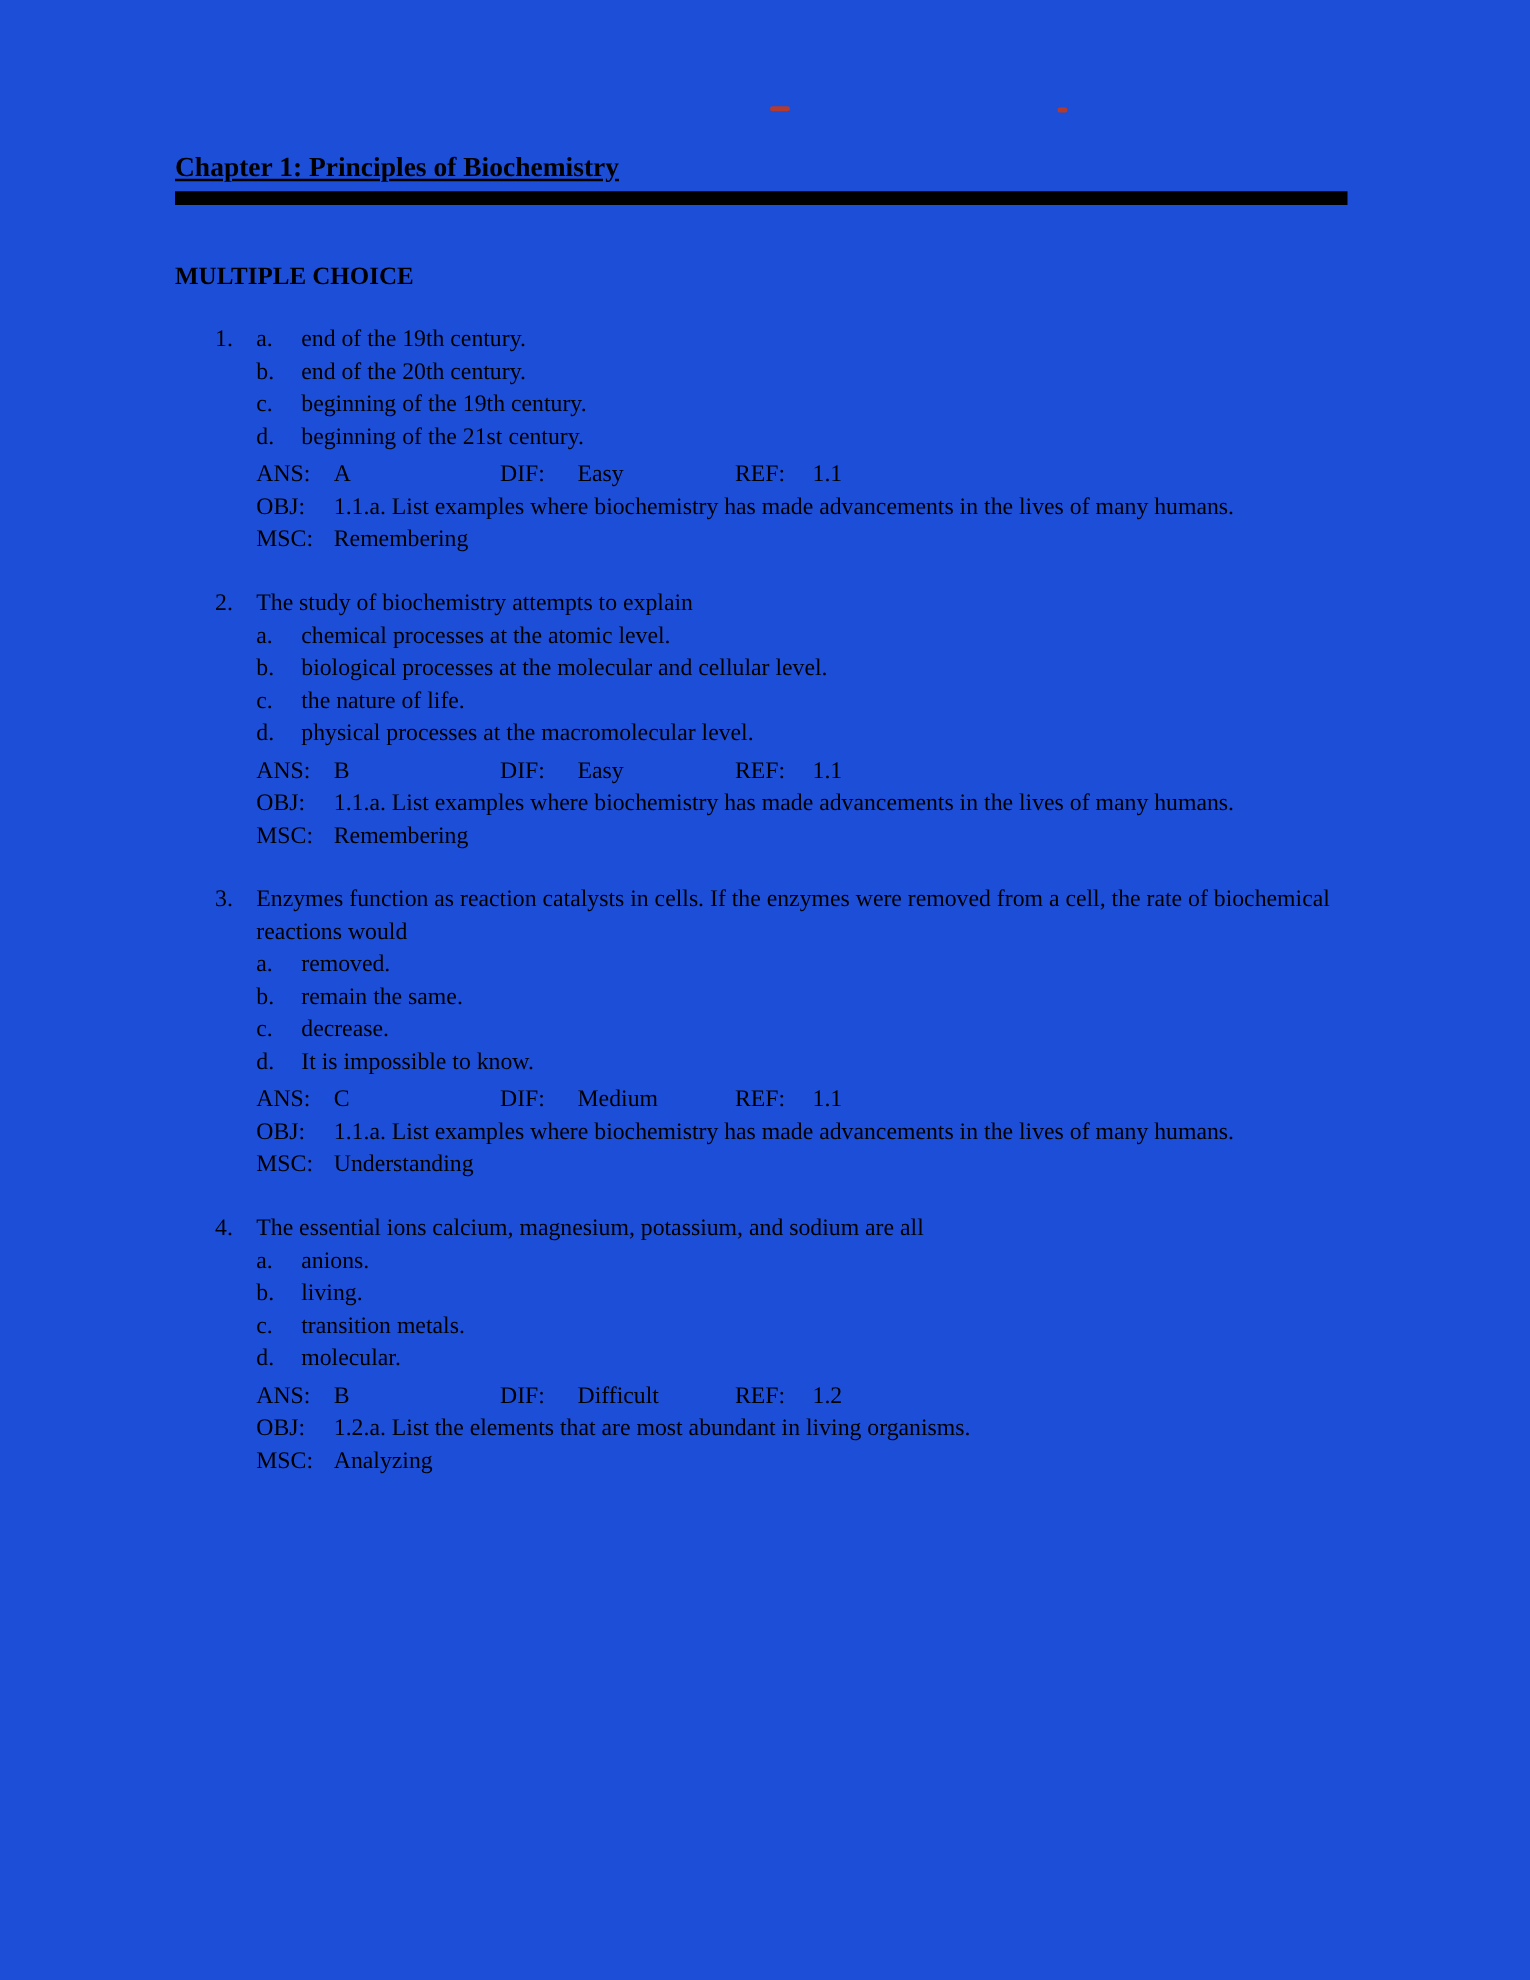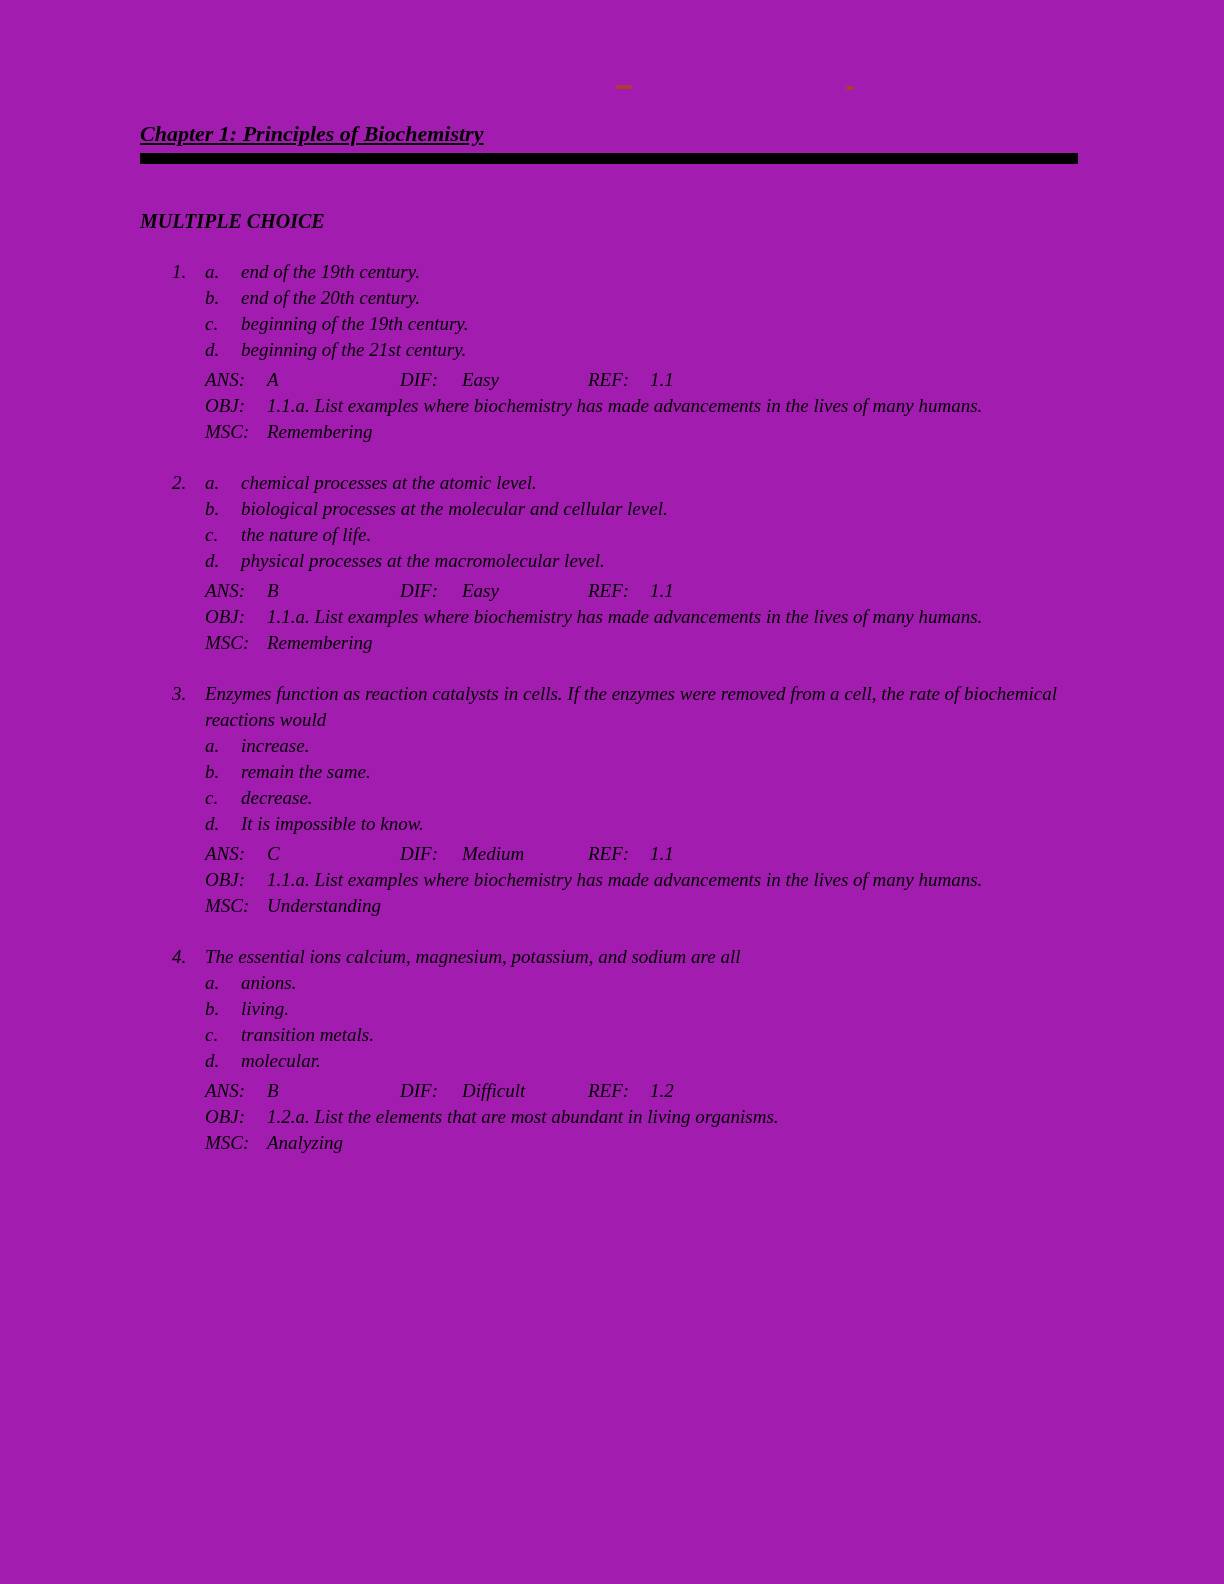--- a/index.html
+++ b/index.html
@@ -7,21 +7,21 @@
   body {
     width: 1224px;
     height: 1584px;
     position: relative;
     overflow: hidden;
     font-family: "Liberation Serif", serif;
     font-size: 19px;
     line-height: 26px;
     color: #000000;
   }
-  .page { position: absolute; inset: 0; background: #a21caf; font-style: italic; }
+  .page { position: absolute; inset: 0; background: #1d4ed8; }
 
   
   .artifact { position: absolute; background: #b23a2e; border-radius: 2px; }
   .artifact-left  { left: 616px; top: 85px; width: 16px; height: 4px; }
   .artifact-right { left: 846px; top: 86px; width: 8px;  height: 4px; }
 
   .content { position: absolute; left: 140px; top: 120px; width: 940px; }
 
   .doc-title {
     font-size: 22px;
@@ -103,20 +103,21 @@
           <span class="mlabel">OBJ:</span><span class="mvalue">1.1.a. List examples where biochemistry has made advancements in the lives of many humans.</span>
         </div>
         <div class="msc-line">
           <span class="mlabel">MSC:</span><span class="mvalue">Remembering</span>
         </div>
       </div>
     </div>
 
     <div class="question">
       <span class="qnum">2.</span>
+      <div class="qstem">The study of biochemistry attempts to explain</div>
       <div class="choices">
         <div class="choice">
           <span class="cletter">a.</span>
           <span class="ctext">chemical processes at the atomic level.</span>
         </div>
         <div class="choice">
           <span class="cletter">b.</span>
           <span class="ctext">biological processes at the molecular and cellular level.</span>
         </div>
         <div class="choice">
@@ -146,21 +147,21 @@
         </div>
       </div>
     </div>
 
     <div class="question">
       <span class="qnum">3.</span>
       <div class="qstem">Enzymes function as reaction catalysts in cells. If the enzymes were removed from a cell, the rate of biochemical reactions would</div>
       <div class="choices">
         <div class="choice">
           <span class="cletter">a.</span>
-          <span class="ctext">increase.</span>
+          <span class="ctext">removed.</span>
         </div>
         <div class="choice">
           <span class="cletter">b.</span>
           <span class="ctext">remain the same.</span>
         </div>
         <div class="choice">
           <span class="cletter">c.</span>
           <span class="ctext">decrease.</span>
         </div>
         <div class="choice">

